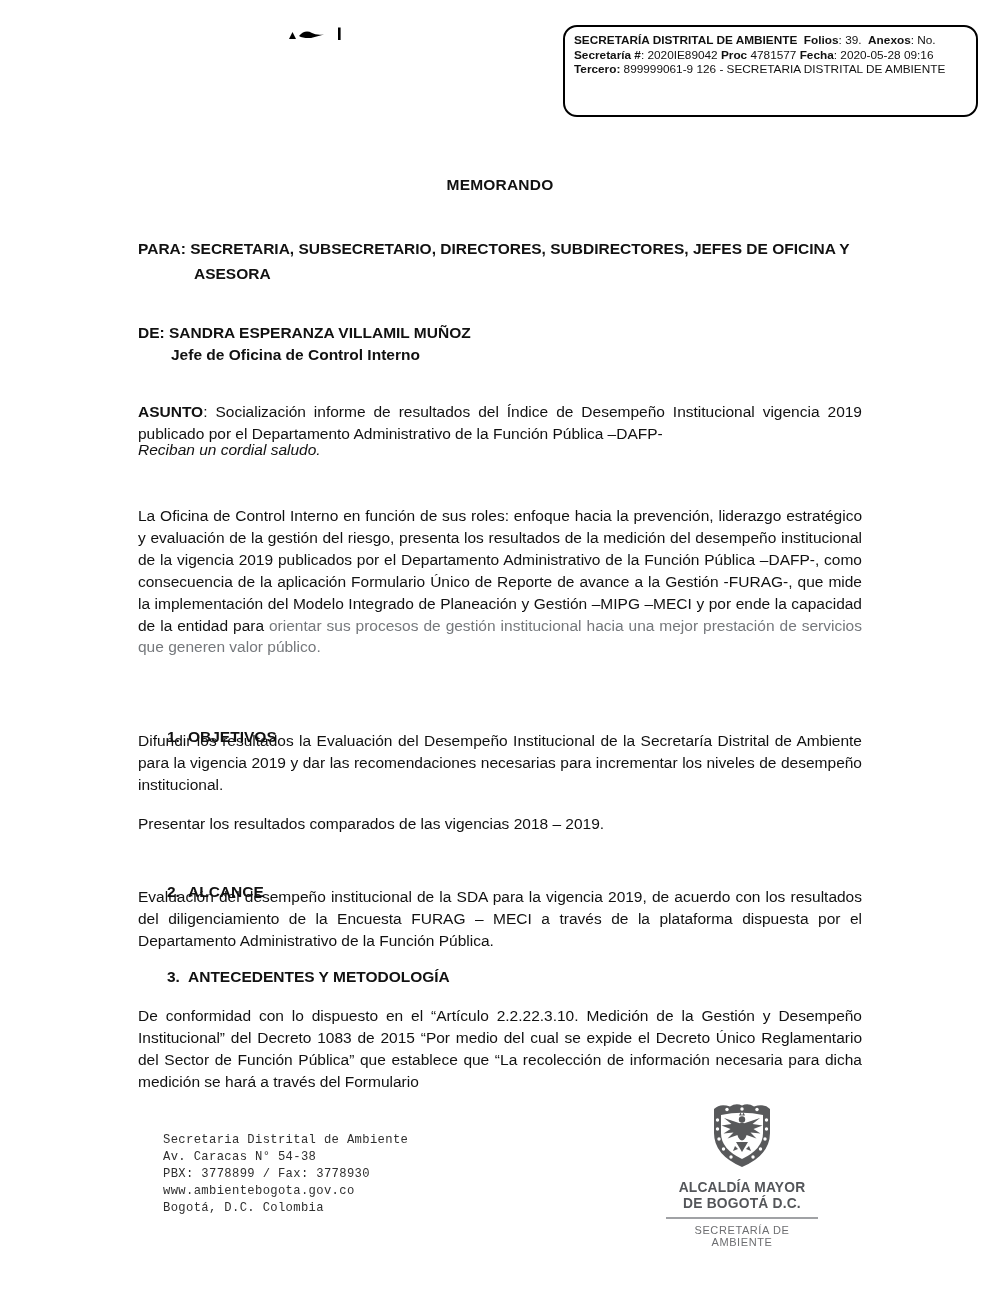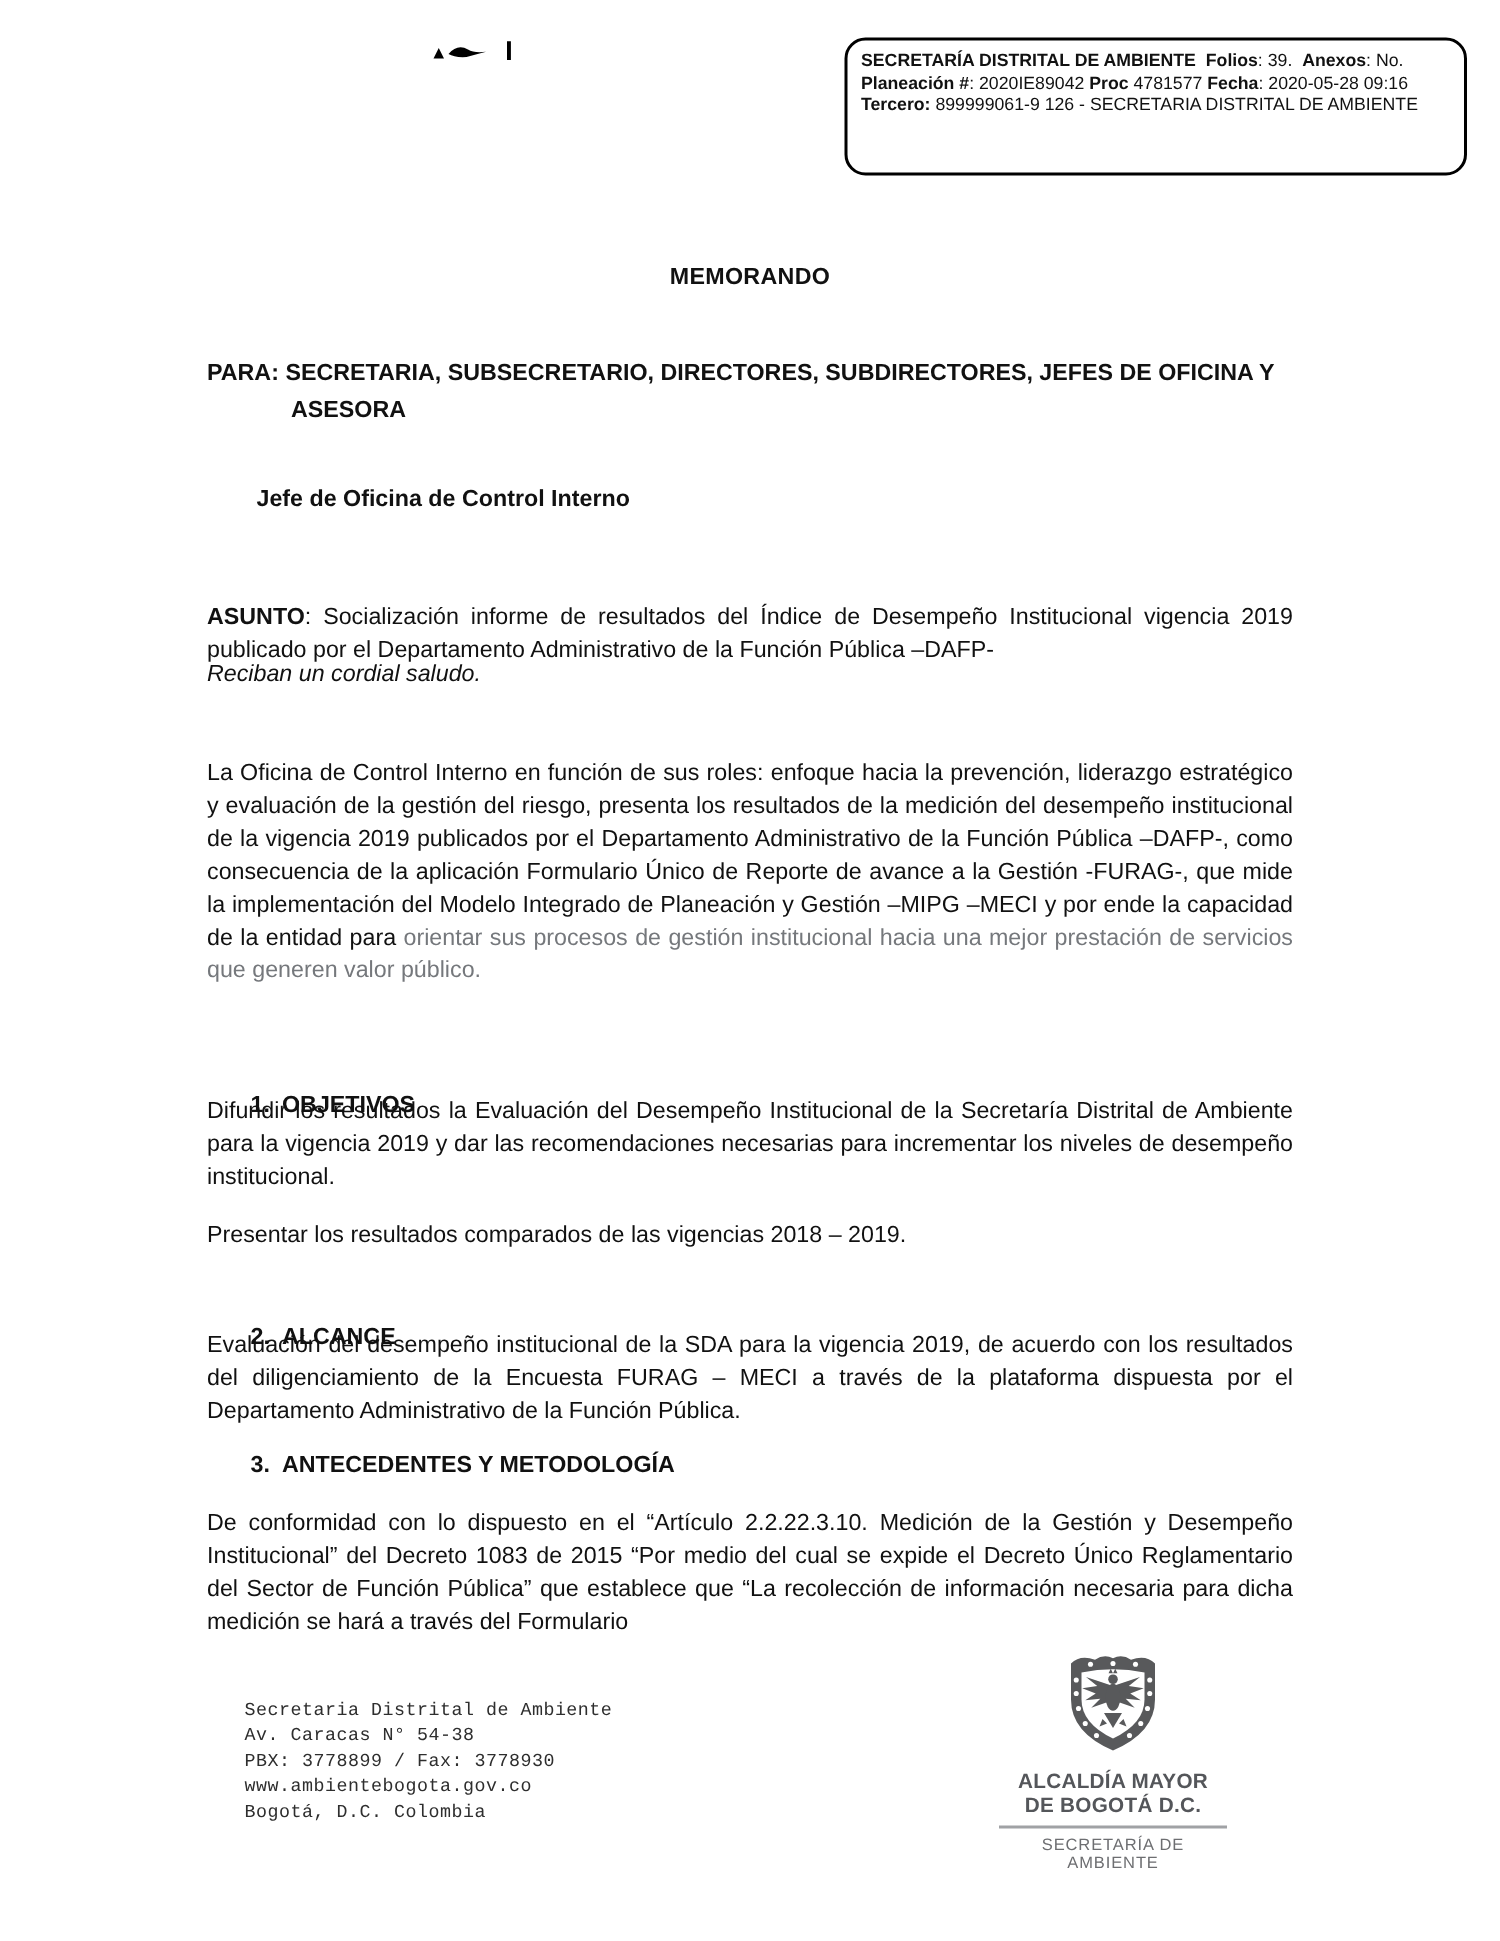--- a/index.html
+++ b/index.html
@@ -67,29 +67,30 @@
   <div class="abs logo-fragment">
     <svg width="58" height="18" viewBox="0 0 58 18">
       <path d="M3,13 L6.5,6 L10,13 Z" fill="#000"></path>
       <path d="M13,10 Q19,3 26,7 Q30,9.5 38,8.5 L25,12 Q17,12.5 13,10 Z" fill="#000"></path>
       <rect x="52" y="1.5" width="2.6" height="12.5" fill="#000"></rect>
     </svg>
   </div>
 
   <div class="abs stamp">
     <div class="line"><span class="b">SECRETARÍA DISTRITAL DE AMBIENTE</span>&nbsp;&nbsp;<span class="b">Folios</span><span>: 39. </span>&nbsp;<span class="b">Anexos</span><span>: No.</span></div>
-    <div class="line"><span class="b">Planeación #</span><span>: 2020IE89042 </span><span class="b">Proc</span><span> 4781577 </span><span class="b">Fecha</span><span>: 2020-05-28 09:16</span></div>
+    <div class="line"><span class="b">Secretaría #</span><span>: 2020IE89042 </span><span class="b">Proc</span><span> 4781577 </span><span class="b">Fecha</span><span>: 2020-05-28 09:16</span></div>
     <div class="line"><span class="b">Tercero:</span><span> 899999061-9 126  - SECRETARIA DISTRITAL DE AMBIENTE</span></div>
   </div>
 
   <div class="abs col doc-title b">MEMORANDO</div>
 
   <div class="abs col para-block"><span>PARA: </span><span>SECRETARIA, SUBSECRETARIO, DIRECTORES, SUBDIRECTORES, JEFES DE OFICINA Y ASESORA</span></div>
 
   <div class="abs col de-block">
+    <div><span>DE: </span><span>SANDRA ESPERANZA VILLAMIL MUÑOZ</span></div>
     <div class="de-role">Jefe de Oficina de Control Interno</div>
   </div>
 
   <p class="abs col body-p just asunto"><span class="b">ASUNTO</span><span>: Socialización informe de resultados del Índice de Desempeño Institucional vigencia 2019 publicado por el Departamento Administrativo de la Función Pública –DAFP-</span></p>
 
   <p class="abs col body-p greeting">Reciban un cordial saludo.</p>
 
   <p class="abs col body-p just intro"><span>La Oficina de Control Interno en función de sus roles: enfoque hacia la prevención, liderazgo estratégico y evaluación de la gestión del riesgo, presenta los resultados de la medición del desempeño institucional de la vigencia 2019 publicados por el Departamento Administrativo de la Función Pública –DAFP-, como consecuencia de la aplicación  Formulario Único de Reporte de avance a la Gestión  -FURAG-, que mide la implementación del Modelo Integrado de Planeación y Gestión –MIPG –MECI y por ende la capacidad de la entidad para </span><span class="gray-tail">orientar sus procesos de gestión institucional hacia una mejor prestación de servicios que generen valor público.</span></p>
 
   <div class="abs col sec-head h-obj"><span class="sec-num">1.</span><span>OBJETIVOS</span></div>

